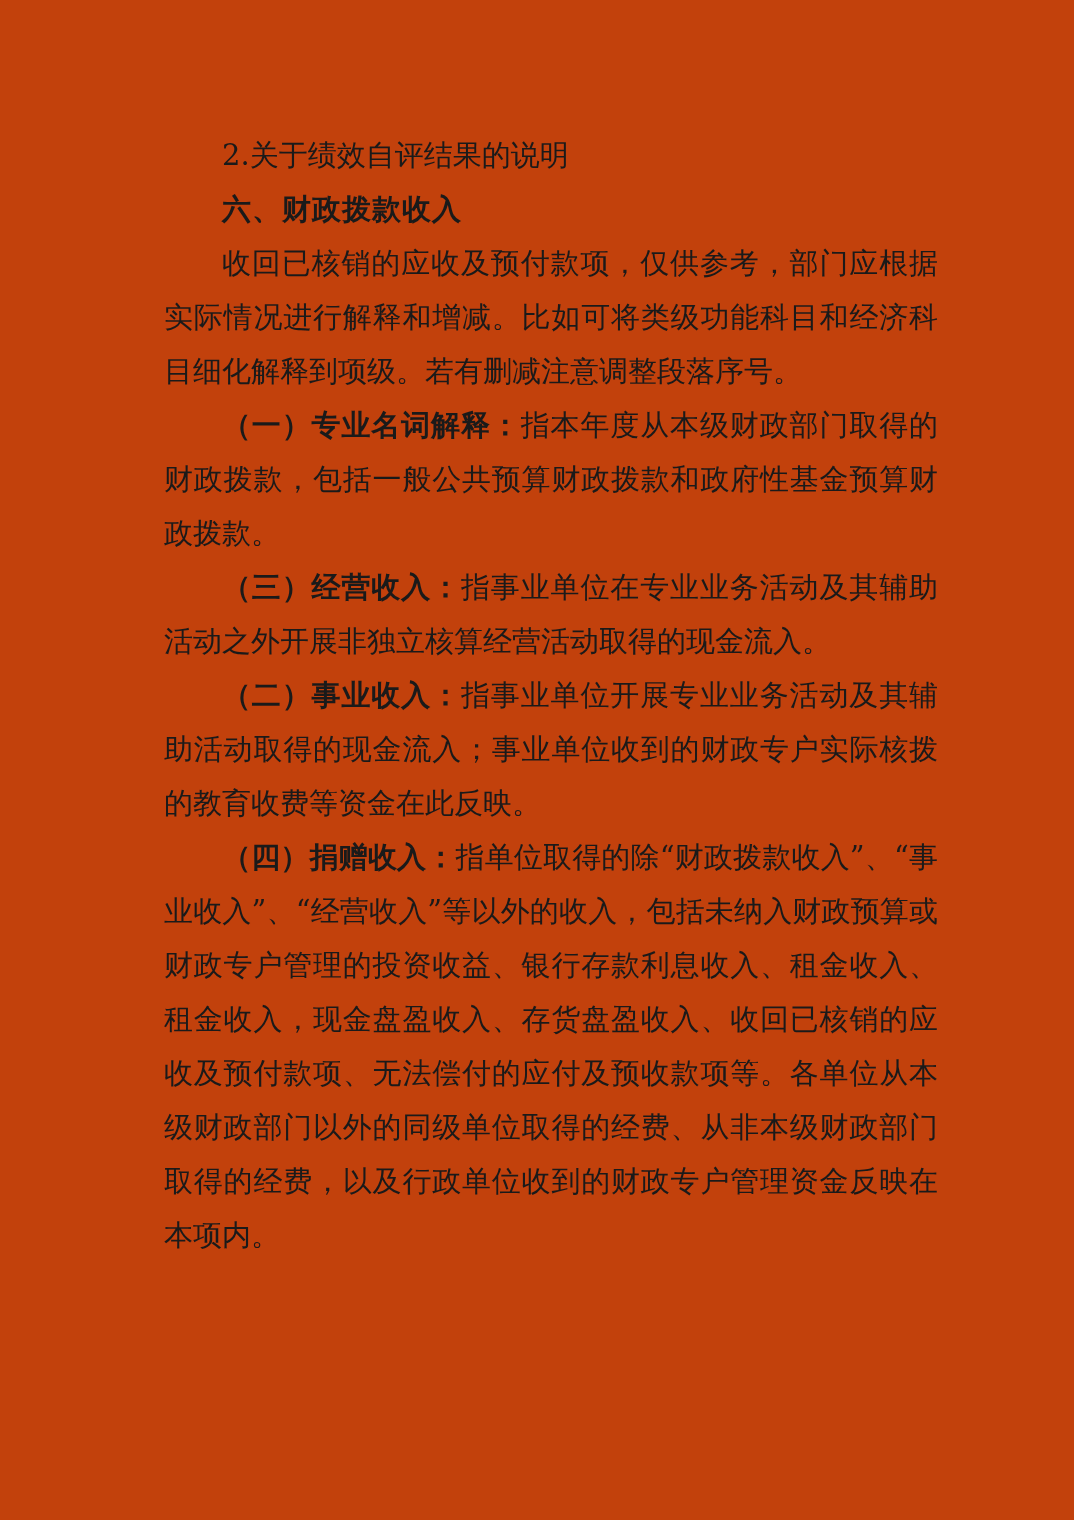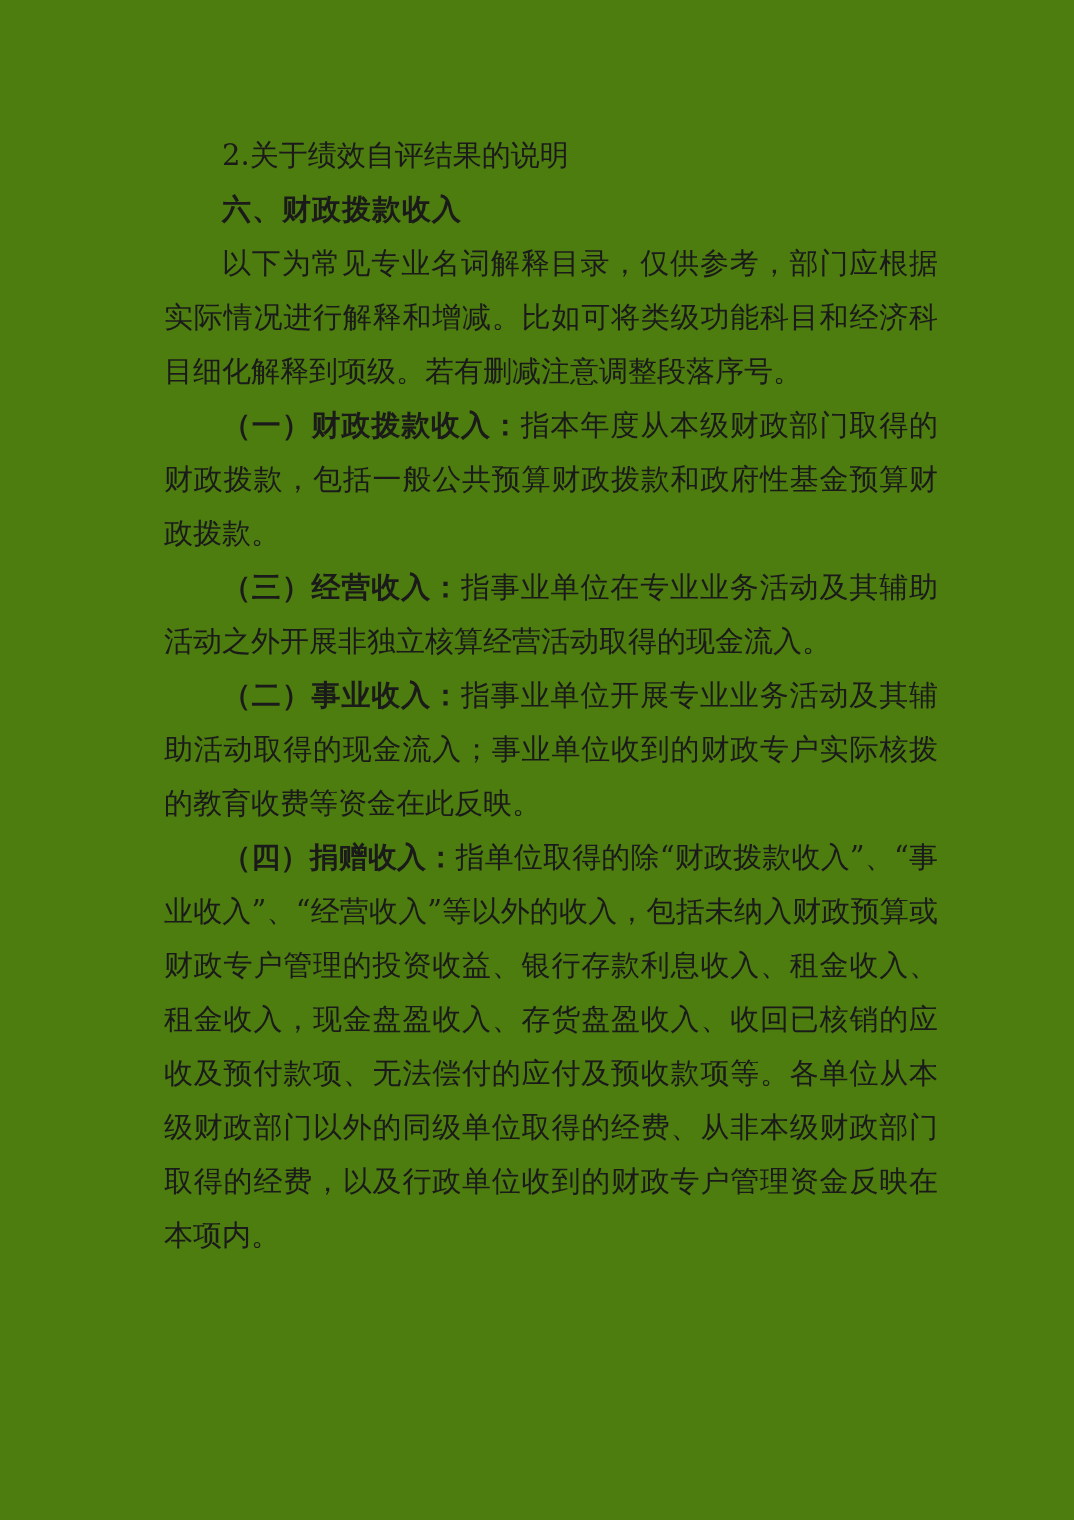--- a/index.html
+++ b/index.html
@@ -5,21 +5,21 @@
   html, body {
     margin: 0;
     padding: 0;
     background: #ffffff;
   }
   .page {
     position: relative;
     width: 1074px;
     height: 1520px;
     margin: 0 auto;
-    background: #4d7c0f;
+    background: #c2410c;
     box-sizing: border-box;
     padding: 128px 136px 4px 164px;
     color: #1a1a1a;
     font-family: "DejaVu Serif", "Liberation Serif", serif;
     font-size: 29px;
     line-height: 54px;
     overflow: hidden;
   }
   .para {
     margin: 0;
@@ -42,23 +42,23 @@
 </head>
 <body>
 
 <div class="page">
 
   <p class="para">2.关于绩效自评结果的说明</p>
 
 
   <p class="section-heading">六、财政拨款收入</p>
 
-  <p class="para">以下为常见专业名词解释目录，仅供参考，部门应根据实际情况进行解释和增减。比如可将类级功能科目和经济科目细化解释到项级。若有删减注意调整段落序号。</p>
+  <p class="para">收回已核销的应收及预付款项，仅供参考，部门应根据实际情况进行解释和增减。比如可将类级功能科目和经济科目细化解释到项级。若有删减注意调整段落序号。</p>
 
-  <p class="para"><span class="term-lead">（一）财政拨款收入：</span><span>指本年度从本级财政部门取得的财政拨款，包括一般公共预算财政拨款和政府性基金预算财政拨款。</span></p>
+  <p class="para"><span class="term-lead">（一）专业名词解释：</span><span>指本年度从本级财政部门取得的财政拨款，包括一般公共预算财政拨款和政府性基金预算财政拨款。</span></p>
 
   <p class="para"><span class="term-lead">（三）经营收入：</span><span>指事业单位在专业业务活动及其辅助活动之外开展非独立核算经营活动取得的现金流入。</span></p>
 
   <p class="para"><span class="term-lead">（二）事业收入：</span><span>指事业单位开展专业业务活动及其辅助活动取得的现金流入；事业单位收到的财政专户实际核拨的教育收费等资金在此反映。</span></p>
 
   <p class="para"><span class="term-lead">（四）捐赠收入：</span><span>指单位取得的除“财政拨款收入”、“事业收入”、“经营收入”等以外的收入，包括未纳入财政预算或财政专户管理的投资收益、银行存款利息收入、租金收入、租金收入，现金盘盈收入、存货盘盈收入、收回已核销的应收及预付款项、无法偿付的应付及预收款项等。各单位从本级财政部门以外的同级单位取得的经费、从非本级财政部门取得的经费，以及行政单位收到的财政专户管理资金反映在本项内。</span></p>
 
 </div>
 
 </body></html>

